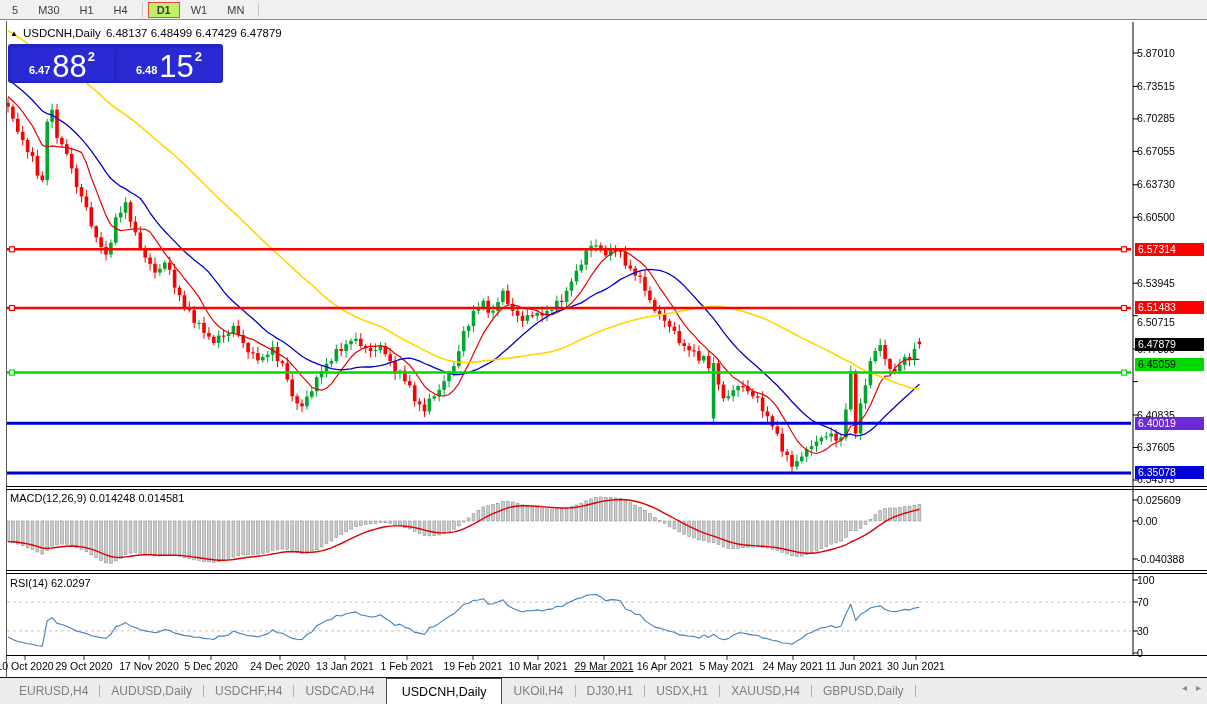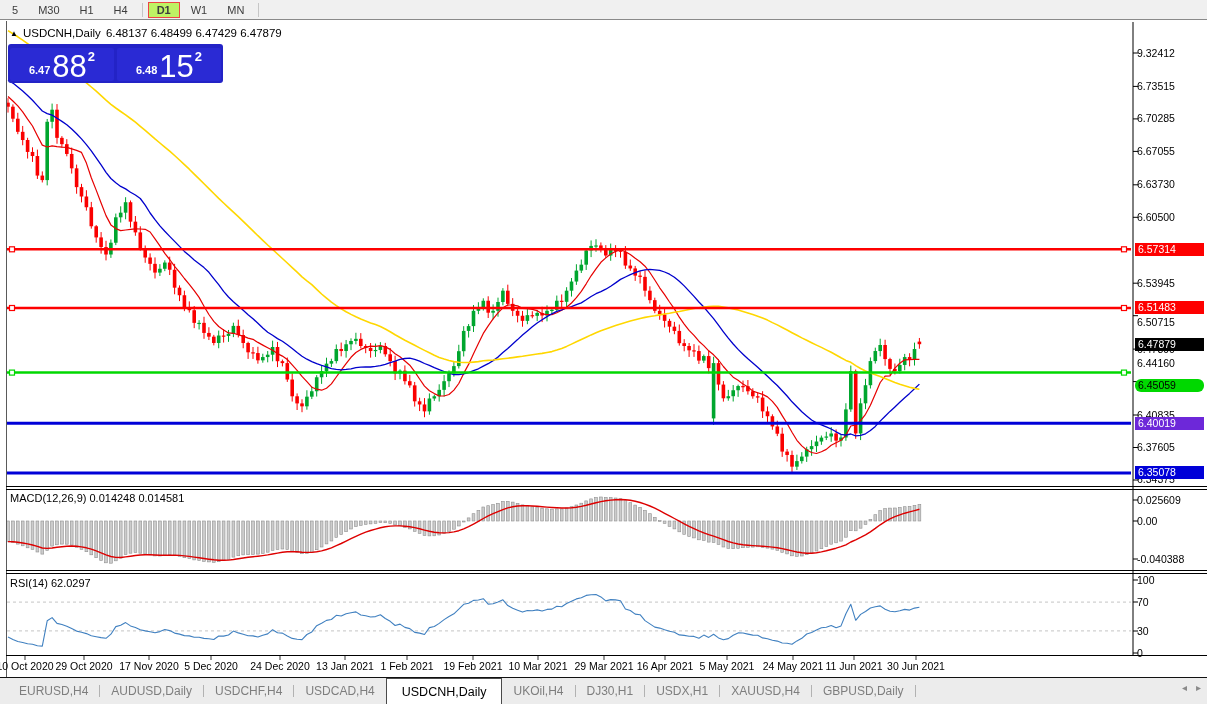--- a/index.html
+++ b/index.html
@@ -735,37 +735,37 @@
       <span class="tp-big">15</span>
       <span class="tp-sup">2</span>
     </div>
   </div>
 </div>
 
 <div class="abs ind-label" style="left:10px;top:492px;">MACD(12,26,9) 0.014248 0.014581</div>
 <div class="abs ind-label" style="left:10px;top:577px;">RSI(14) 62.0297</div>
 
 <div id="price-labels">
-    <div class="abs ptick" style="top: 46.5px;">9.32412</div>
+    <div class="abs ptick" style="top: 46.5px;">5.87010</div>
     <div class="abs ptick" style="top: 79.9329px;">6.73515</div>
     <div class="abs ptick" style="top: 112.411px;">6.70285</div>
     <div class="abs ptick" style="top: 144.888px;">6.67055</div>
     <div class="abs ptick" style="top: 178.321px;">6.63730</div>
     <div class="abs ptick" style="top: 210.799px;">6.60500</div>
     <div class="abs ptick" style="top: 276.709px;">6.53945</div>
     <div class="abs ptick" style="top: 316px;">6.50715</div>
     <div class="abs ptick" style="top: 342.62px;">6.47390</div>
     <div class="abs ptick" style="top: 357px;">6.44160</div>
     <div class="abs ptick" style="top: 408.53px;">6.40835</div>
     <div class="abs ptick" style="top: 441.008px;">6.37605</div>
     <div class="abs ptick" style="top: 473.486px;">6.34375</div>
     <div class="abs ptag" style="top: 242.834px; background: rgb(254, 0, 0); color: rgb(255, 255, 255);">6.57314</div>
     <div class="abs ptag" style="top: 301.465px; background: rgb(254, 0, 0); color: rgb(255, 255, 255);">6.51483</div>
     <div class="abs ptag" style="top: 337.703px; background: rgb(0, 0, 0); color: rgb(255, 255, 255);">6.47879</div>
-    <div class="abs ptag" style="top: 379px; background: rgb(0, 216, 0); color: rgb(0, 0, 0); border-radius: 6px;">6.45059</div>
+    <div class="abs ptag" style="top: 358px; background: rgb(0, 216, 0); color: rgb(0, 0, 0);">6.45059</div>
     <div class="abs ptag" style="top: 416.735px; background: #6d28d9; color: rgb(255, 255, 255);">6.40019</div>
     <div class="abs ptag" style="top: 466.417px; background: rgb(0, 0, 216); color: rgb(255, 255, 255);">6.35078</div>
   </div>
 <div id="macd-labels">
     <div class="abs sctick" style="top: 493.5px;">0.025609</div>
     <div class="abs sctick" style="top: 514.5px;">0.00</div>
     <div class="abs sctick" style="top: 552.5px;">-0.040388</div>
   </div>
 <div id="rsi-labels">
     <div class="abs sctick" style="top: 573.5px;">100</div>
@@ -776,21 +776,21 @@
 <div id="date-labels">
     <div class="abs dlabel" style="left: 25px;">10 Oct 2020</div>
     <div class="abs dlabel" style="left: 84px;">29 Oct 2020</div>
     <div class="abs dlabel" style="left: 149px;">17 Nov 2020</div>
     <div class="abs dlabel" style="left: 211px;">5 Dec 2020</div>
     <div class="abs dlabel" style="left: 280px;">24 Dec 2020</div>
     <div class="abs dlabel" style="left: 345px;">13 Jan 2021</div>
     <div class="abs dlabel" style="left: 407px;">1 Feb 2021</div>
     <div class="abs dlabel" style="left: 473px;">19 Feb 2021</div>
     <div class="abs dlabel" style="left: 538px;">10 Mar 2021</div>
-    <div class="abs dlabel" style="left: 604px;">29 Mar 2021</div>
+    <div class="abs dlabel" style="left: 604px; text-decoration: underline;">29 Mar 2021</div>
     <div class="abs dlabel" style="left: 665px;">16 Apr 2021</div>
     <div class="abs dlabel" style="left: 727px;">5 May 2021</div>
     <div class="abs dlabel" style="left: 793px;">24 May 2021</div>
     <div class="abs dlabel" style="left: 854px;">11 Jun 2021</div>
     <div class="abs dlabel" style="left: 916px;">30 Jun 2021</div>
   </div>
 
 <div id="tabbar" class="abs">
     <span class="tab">EURUSD,H4</span>
     <span class="tab-sep"></span>

